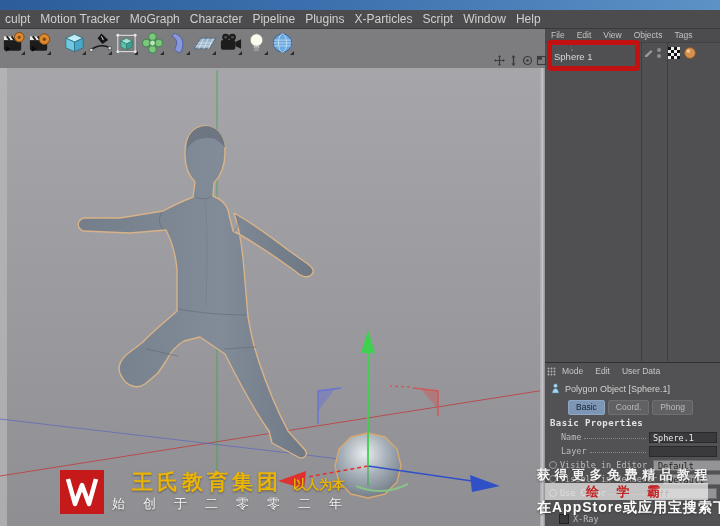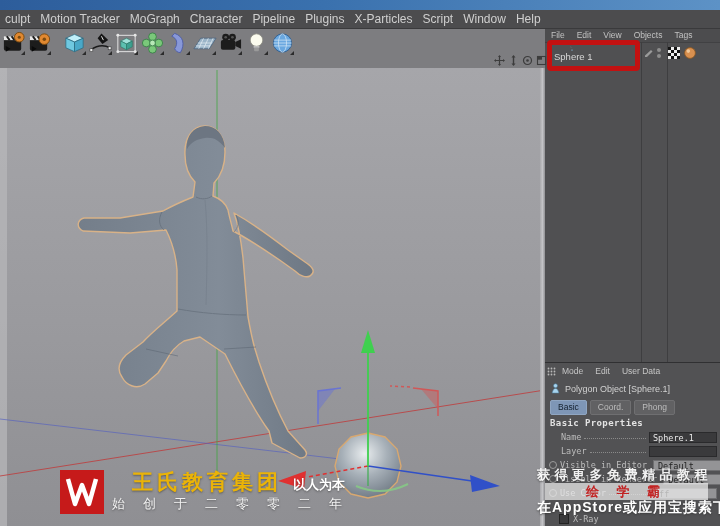--- a/index.html
+++ b/index.html
@@ -40,21 +40,21 @@
   .om-vis{position:absolute;left:99px;top:6px;display:flex;align-items:center;gap:3px;}
   .dotcol{display:flex;flex-direction:column;gap:2px;}
   .vdot{width:4px;height:4px;border-radius:50%;background:#8d8d8d;}
   .om-tags{position:absolute;left:123px;top:5px;display:flex;gap:4px;}
 
   
   .am{position:absolute;left:0;top:334px;width:175px;height:164px;background:#525254;border-top:1px solid #303032;}
   .am-menu{position:absolute;left:2px;top:3px;display:flex;align-items:center;color:#c6c6c6;font-size:8.5px;}
   .am-menu span{padding:0 6px;white-space:nowrap;}
   .am-title{position:absolute;left:5px;top:20px;display:flex;align-items:center;color:#d2d2d2;font-size:9px;}
-  .tabs{position:absolute;left:5px;top:37px;display:flex;gap:3px;}
+  .tabs{position:absolute;left:23px;top:37px;display:flex;gap:3px;}
   .tab{font-size:8.5px;padding:1px 7px 2px;background:#616163;color:#bdbdbd;border:1px solid #6f6f71;border-radius:2px;}
   .tab.active{background:#7e96b6;color:#14202e;border-color:#90a6c2;}
   .am-section{position:absolute;left:5px;top:55px;color:#e3e3e3;font-size:9px;font-weight:bold;letter-spacing:.4px;}
   .prow{position:absolute;left:4px;width:168px;height:12px;display:flex;align-items:center;}
   .ring{width:6px;height:6px;border:1px solid #9b9b9b;border-radius:50%;margin-right:3px;flex:none;}
   .plabel{color:#bcbcbc;font-size:8.5px;white-space:nowrap;}
   .leader{flex:1;border-bottom:1px dotted #8a8a8a;margin:0 3px 3px 3px;height:6px;}
   .val-input{width:68px;height:11px;background:#3a3a3c;border:1px solid #2a2a2c;color:#e8e8e8;
     font-size:8.5px;line-height:11px;padding-left:3px;box-sizing:border-box;flex:none;}
   .val-btn{width:68px;height:11px;background:#949496;border:1px solid #6e6e70;color:#242424;
@@ -67,21 +67,21 @@
 
   
   .wm{z-index:9;color:#fff;text-shadow:0 1px 2px rgba(50,50,50,.75);white-space:nowrap;}
   .wm-line1{left:537px;top:466px;font-size:13px;font-weight:bold;letter-spacing:4.5px;opacity:.92;}
   .wm-band{left:545px;top:483px;width:163px;height:17px;background:rgba(238,238,238,.72);z-index:9;
     display:flex;align-items:center;justify-content:center;}
   .wm-brand{color:#c22222;font-size:13px;font-weight:bold;letter-spacing:7px;text-shadow:none;}
   .wm-line3{left:537px;top:499px;font-size:14px;font-weight:bold;letter-spacing:1px;}
   .wm-left-company{left:112px;top:468px;z-index:3;color:#eab308;font-size:21px;font-weight:bold;
     letter-spacing:4px;text-shadow:0 1px 2px rgba(70,70,70,.7);white-space:nowrap;margin-left:20px;}
-  .wm-left-slogan{left:293px;top:476px;z-index:3;color:#ffffff;font-size:13px;font-weight:bold;
+  .wm-left-slogan{left:293px;top:476px;z-index:3;color:#eab308;font-size:13px;font-weight:bold;
     text-shadow:0 1px 2px rgba(70,70,70,.7);white-space:nowrap;}
   .wm-left-sub{left:112px;top:495px;z-index:3;color:#f2f2f2;font-size:13px;letter-spacing:18px;
     text-shadow:0 1px 2px rgba(70,70,70,.7);white-space:nowrap;}
   .wm-logo{left:60px;top:470px;width:44px;height:44px;z-index:3;}
 </style>
 </head>
 <body>
 
 <svg class="abs" style="left:0;top:0;z-index:1" width="545" height="526" viewBox="0 0 545 526">
   <defs>

